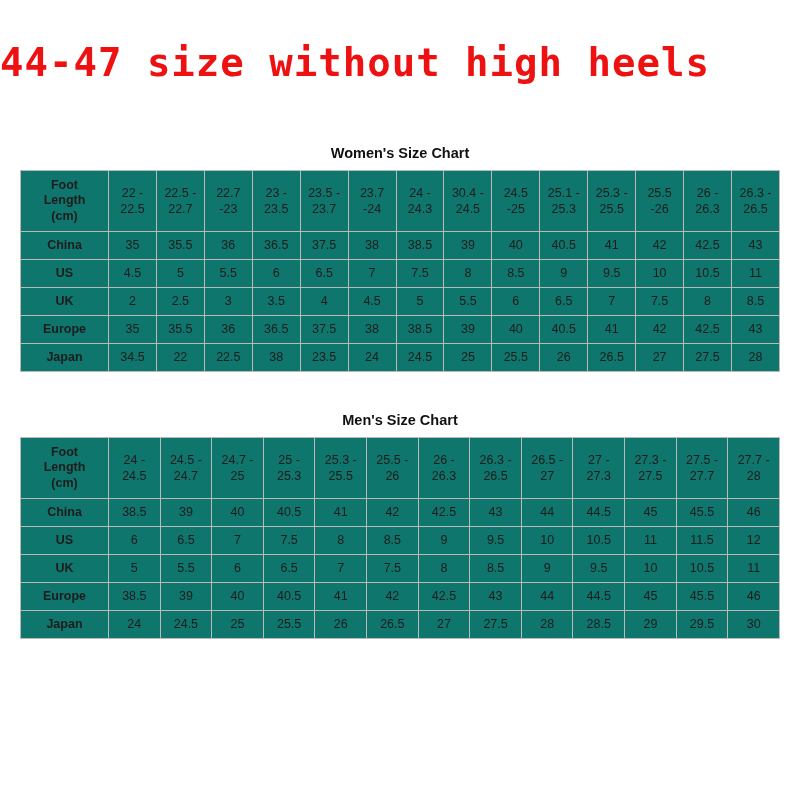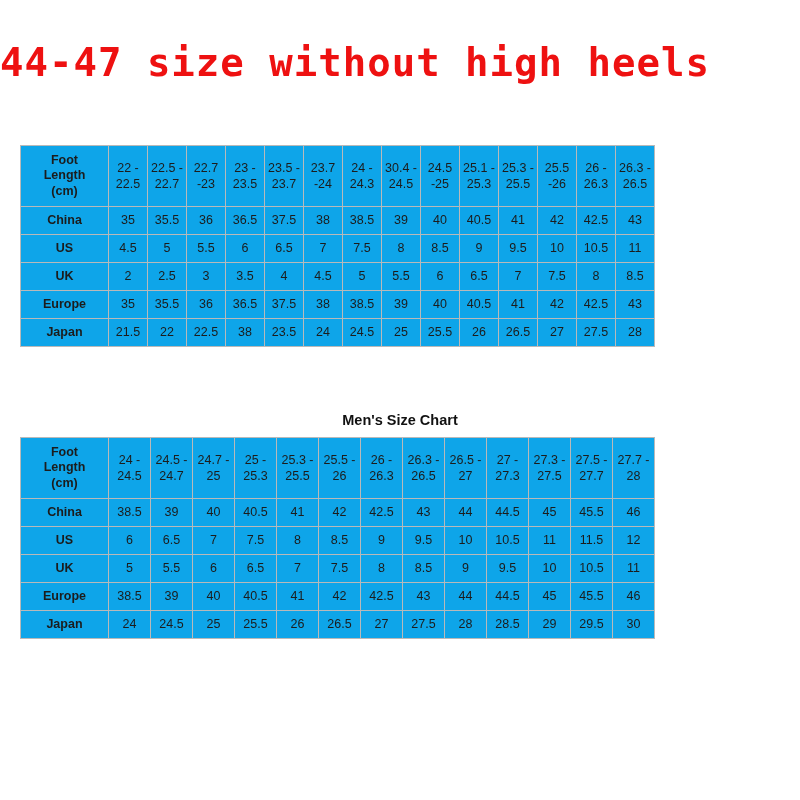--- a/index.html
+++ b/index.html
@@ -44,23 +44,23 @@
   .chart-title {
     text-align: center;
     font-size: 14.5px;
     font-weight: bold;
     color: #111111;
     margin-bottom: 9px;
     font-family: "Liberation Sans", sans-serif;
   }
   table.size-table {
     border-collapse: collapse;
-    width: 635px;
+    width: 760px;
     table-layout: fixed;
-    background: #0ea5e9;
+    background: #0f766e;
   }
   table.size-table td,
   table.size-table th {
     border: 1px solid #b9b9b9;
     text-align: center;
     vertical-align: middle;
     font-size: 12.5px;
     color: #1c1c1c;
     padding: 0;
     height: 27px;
@@ -88,20 +88,21 @@
   .len-head-line { display: block; }
 </style>
 </head>
 <body>
 
 <div class="page">
 
   <div class="headline">44-47 size without high heels</div>
 
   <div class="chart-block women">
+    <div class="chart-title">Women's Size Chart</div>
     <table class="size-table">
       <colgroup>
           <col class="label-col">
         </colgroup>
       <tbody id="women-body">
           <tr class="header-row">
             <td class="row-label">
               <span class="len-head-line">Foot</span>
               <span class="len-head-line">Length</span>
               <span class="len-head-line">(cm)</span>
@@ -198,21 +199,21 @@
             <td>39</td>
             <td>40</td>
             <td>40.5</td>
             <td>41</td>
             <td>42</td>
             <td>42.5</td>
             <td>43</td>
           </tr>
           <tr>
             <td class="row-label">Japan</td>
-            <td>21.5</td>
+            <td>34.5</td>
             <td>22</td>
             <td>22.5</td>
             <td>38</td>
             <td>23.5</td>
             <td>24</td>
             <td>24.5</td>
             <td>25</td>
             <td>25.5</td>
             <td>26</td>
             <td>26.5</td>

